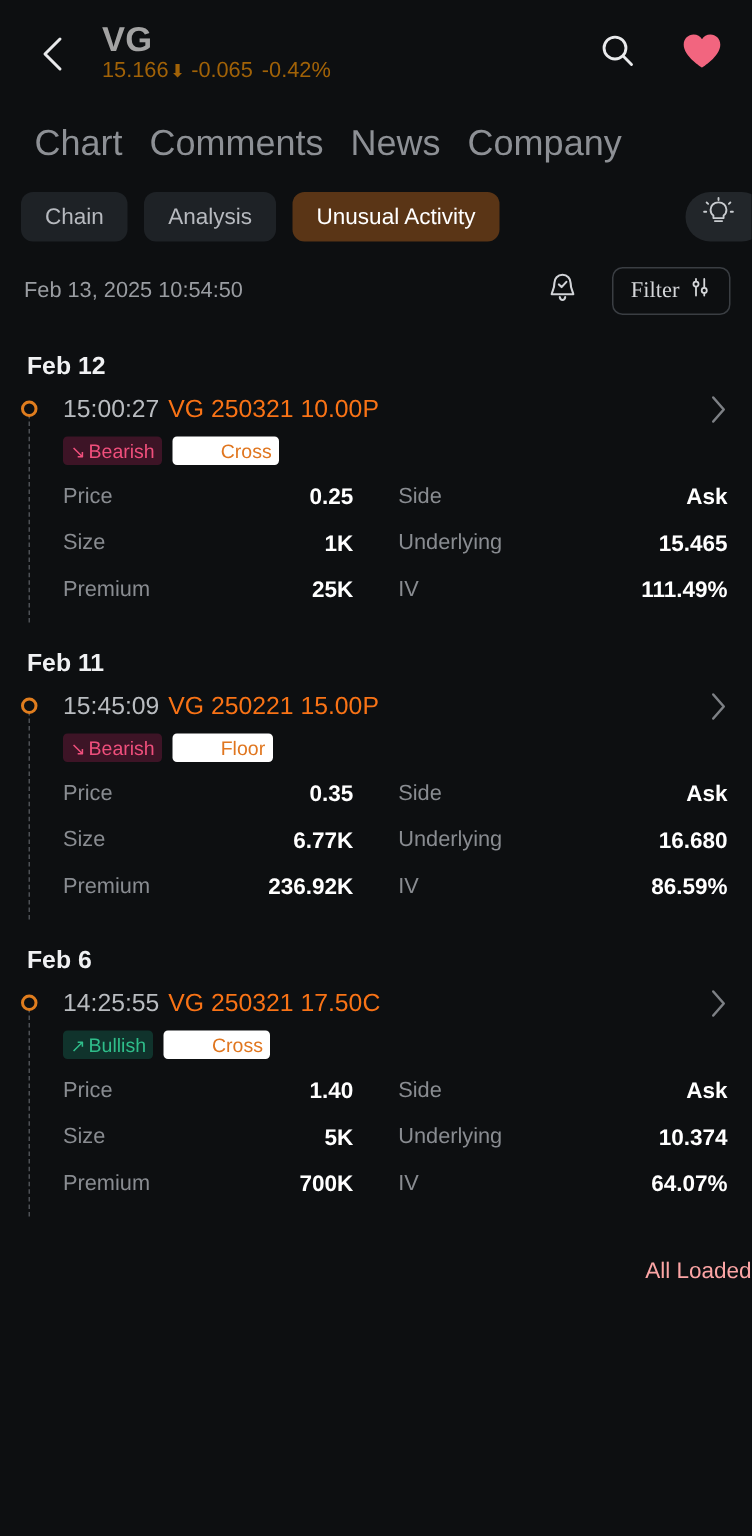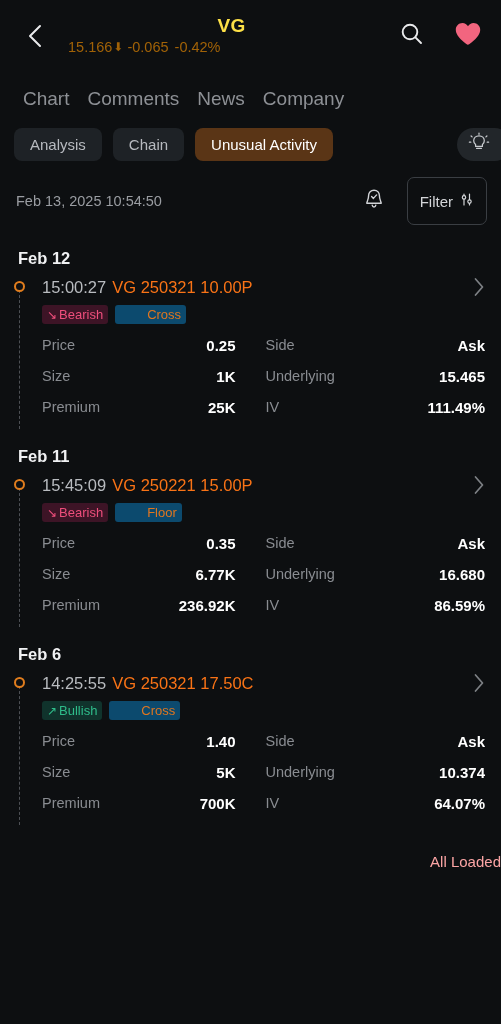--- a/index.html
+++ b/index.html
@@ -10,31 +10,31 @@
     -webkit-font-smoothing:antialiased;
     overflow:hidden;
   }
   body { position:relative; }
 
   
   .appbar { height:72px; display:flex; align-items:center; padding:0 16px; }
   .back-btn { width:38px; height:38px; display:flex; align-items:center; justify-content:center; flex:0 0 auto; }
   .back-btn svg { display:block; }
   .sym-block { margin-left:14px; flex:1 1 auto; min-width:0; }
-  .sym-name { font-size:19px; font-weight:700; color:#fde047; letter-spacing:.2px; line-height:22px;text-align:center; }
+  .sym-name { font-size:23px; font-weight:700; color:#a3a3a3; letter-spacing:.2px; line-height:22px; }
   .sym-quote { margin-top:1px; font-size:14.5px; color:#a16207; line-height:19px; white-space:nowrap; display:flex; align-items:center; }
   .sym-quote .q-last { font-weight:400; }
   .sym-quote .q-arrow { font-size:12px; margin:0 4px 0 1px; }
   .sym-quote .q-chg { margin-right:6px; }
   .appbar-actions { display:flex; align-items:center; gap:22px; flex:0 0 auto; }
   .icon-btn { width:34px; height:34px; display:flex; align-items:center; justify-content:center; }
 
   
   .tabs { display:flex; align-items:flex-end; padding:0 14px; height:44px; gap:0; }
-  .tab { position:relative; font-size:19px; color:#8d9095; padding:0 9px 6px 9px; white-space:nowrap; }
+  .tab { position:relative; font-size:24px; color:#8d9095; padding:0 9px 6px 9px; white-space:nowrap; }
   .tab.active { color:#ffffff; font-weight:700; font-style:italic; }
   .tab .tab-underline {
     position:absolute; left:6px; right:2px; bottom:0px; height:5px; border-radius:1px;
     background:linear-gradient(90deg,#f2892c 0%,#cf6a1d 45%,#4a2a10 100%);
     transform:skewX(-12deg);
   }
 
   
   .chips-row { display:flex; align-items:center; gap:11px; padding:12px 14px 0 14px; position:relative; }
   .chip {
@@ -46,22 +46,22 @@
     position:absolute; right:-10px; top:12px; width:54px; height:33px;
     border-radius:17px; background:#22262a; display:flex; align-items:center; justify-content:center;
     padding-right:10px;
   }
 
   
   .meta-row { display:flex; align-items:center; padding:16px 14px 0 16px; }
   .meta-time { font-size:14.5px; color:#9a9da2; flex:1 1 auto; }
   .bell-btn { width:34px; height:34px; display:flex; align-items:center; justify-content:center; margin-right:16px; }
   .filter-btn {
-    height:48px; border:1px solid #3a3e43; border-radius:7px; display:flex; align-items:center;
-    gap:6px; padding:0 12px; color:#d4d6d9; font-size:15px;
+    height:32px; border:1px solid #3a3e43; border-radius:7px; display:flex; align-items:center;
+    gap:6px; padding:0 12px; color:#d4d6d9; font-size:15px;font-family:Liberation Serif, serif;
   }
 
   
   .list { padding:0 0 0 0; }
   .group { padding:0 16px; }
   .group-date { font-size:16.5px; font-weight:700; color:#f0f1f3; padding:24px 0 8px 2px; }
 
   .entry { position:relative; padding-left:26px; }
   .entry .rail {
     position:absolute; left:3px; top:14px; bottom:-6px; width:0;
@@ -75,21 +75,21 @@
   .entry-title { font-size:16.5px; line-height:22px; flex:1 1 auto; white-space:nowrap; }
   .entry-title .t-time { color:#b9bcc0; font-weight:400;margin-top:32px; }
   .entry-title .t-contract { color:#f97316; font-weight:400; margin-left:6px; }
   .chev { color:#7d8085; flex:0 0 auto; display:flex; align-items:center; }
 
   .tags { display:flex; gap:7px; margin-top:7px; }
   .tag { height:19px; border-radius:3px; display:flex; align-items:center; padding:0 5px; font-size:13px; white-space:nowrap; }
   .tag .tag-glyph { font-size:12px; margin-right:2px; display:inline-flex; }
   .tag.bearish { background:#3d1426; color:#ef4f7c; }
   .tag.bullish { background:#10332c; color:#2fbd8a; }
-  .tag.venue   { background:#0c4a6e; color:#e0761f;padding-left:32px; }
+  .tag.venue   { background:#ffffff; color:#e0761f;padding-left:32px; }
 
   .details { margin-top:6px; }
   .drow { display:flex; height:31px; align-items:center; }
   .dcell { display:flex; flex:1 1 50%; min-width:0; }
   .dlabel { font-size:14.5px; color:#898c91; flex:1 1 auto; }
   .dvalue { font-size:15px; color:#ffffff; font-weight:700; text-align:right; white-space:nowrap; }
   .dcell.col-left { padding-right:28px; }
   .dcell.col-right { padding-left:2px; }
 
   .footer-note { text-align:right; font-size:15px; color:#fca5a5; padding:34px 0 20px 0; }
@@ -145,24 +145,24 @@
   <div class="tab">
     <span>News</span>
   </div>
   <div class="tab">
     <span>Company</span>
   </div>
 </div>
 
 <div class="chips-row">
   <div class="chip">
+    <span>Chain</span>
+  </div>
+  <div class="chip">
     <span>Analysis</span>
-  </div>
-  <div class="chip">
-    <span>Chain</span>
   </div>
   <div class="chip active">
     <span>Unusual Activity</span>
   </div>
 
   <div class="bulb-pill">
     <span>
       <svg width="22" height="22" viewBox="0 0 22 22" fill="none">
         <path d="M7.6 12.6 C6.4 11.7 5.7 10.3 5.7 8.8 C5.7 6 7.9 3.9 11 3.9 C14.1 3.9 16.3 6 16.3 8.8 C16.3 10.3 15.6 11.7 14.4 12.6 L14.4 14.4 L7.6 14.4 Z" stroke="#c9ccd0" stroke-width="1.25" stroke-linejoin="round"></path>
         <path d="M8.6 16.4 L13.4 16.4" stroke="#c9ccd0" stroke-width="1.25" stroke-linecap="round"></path>

